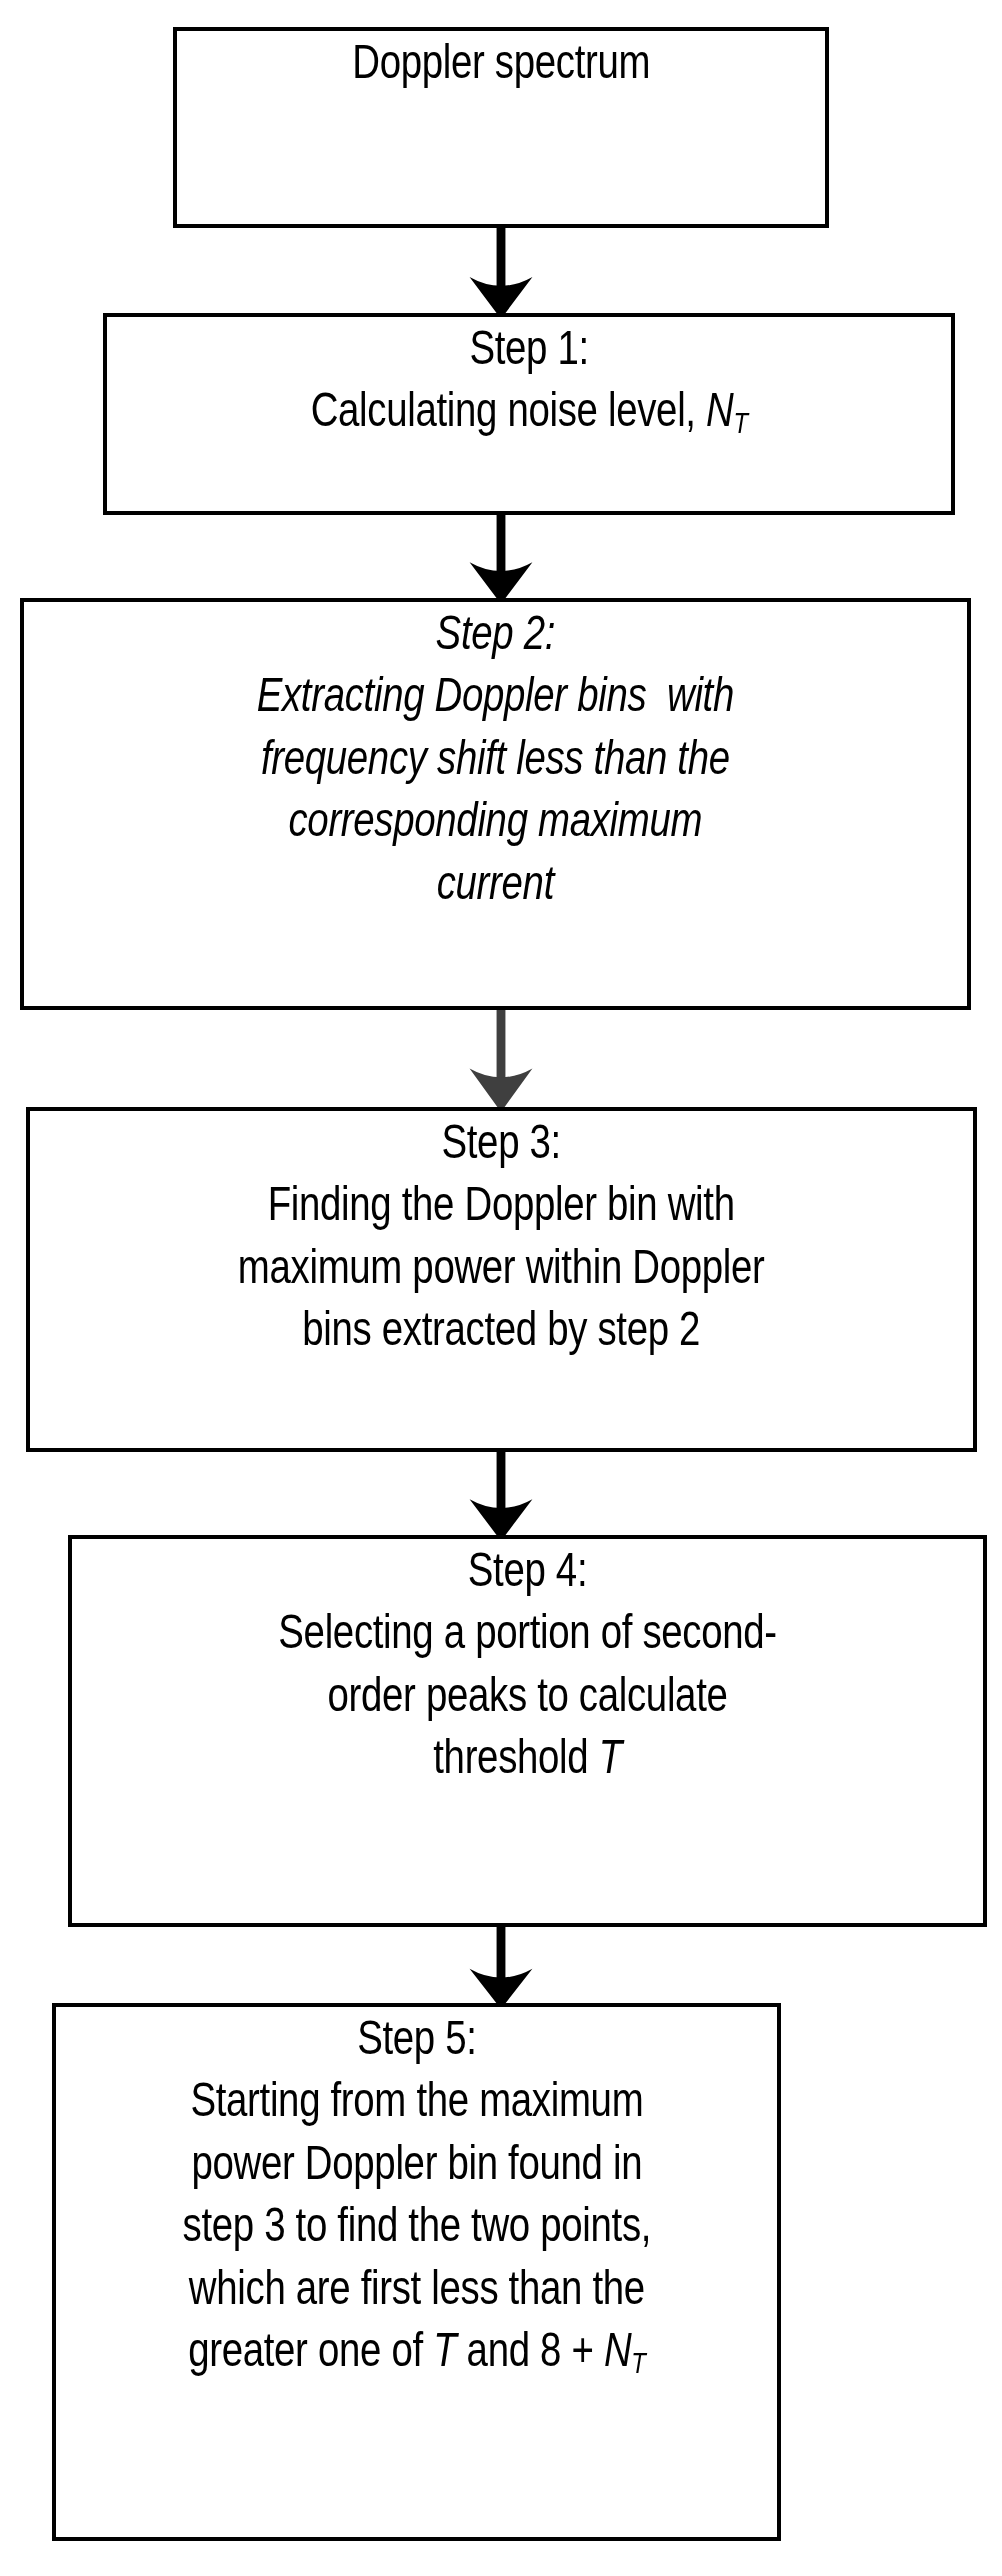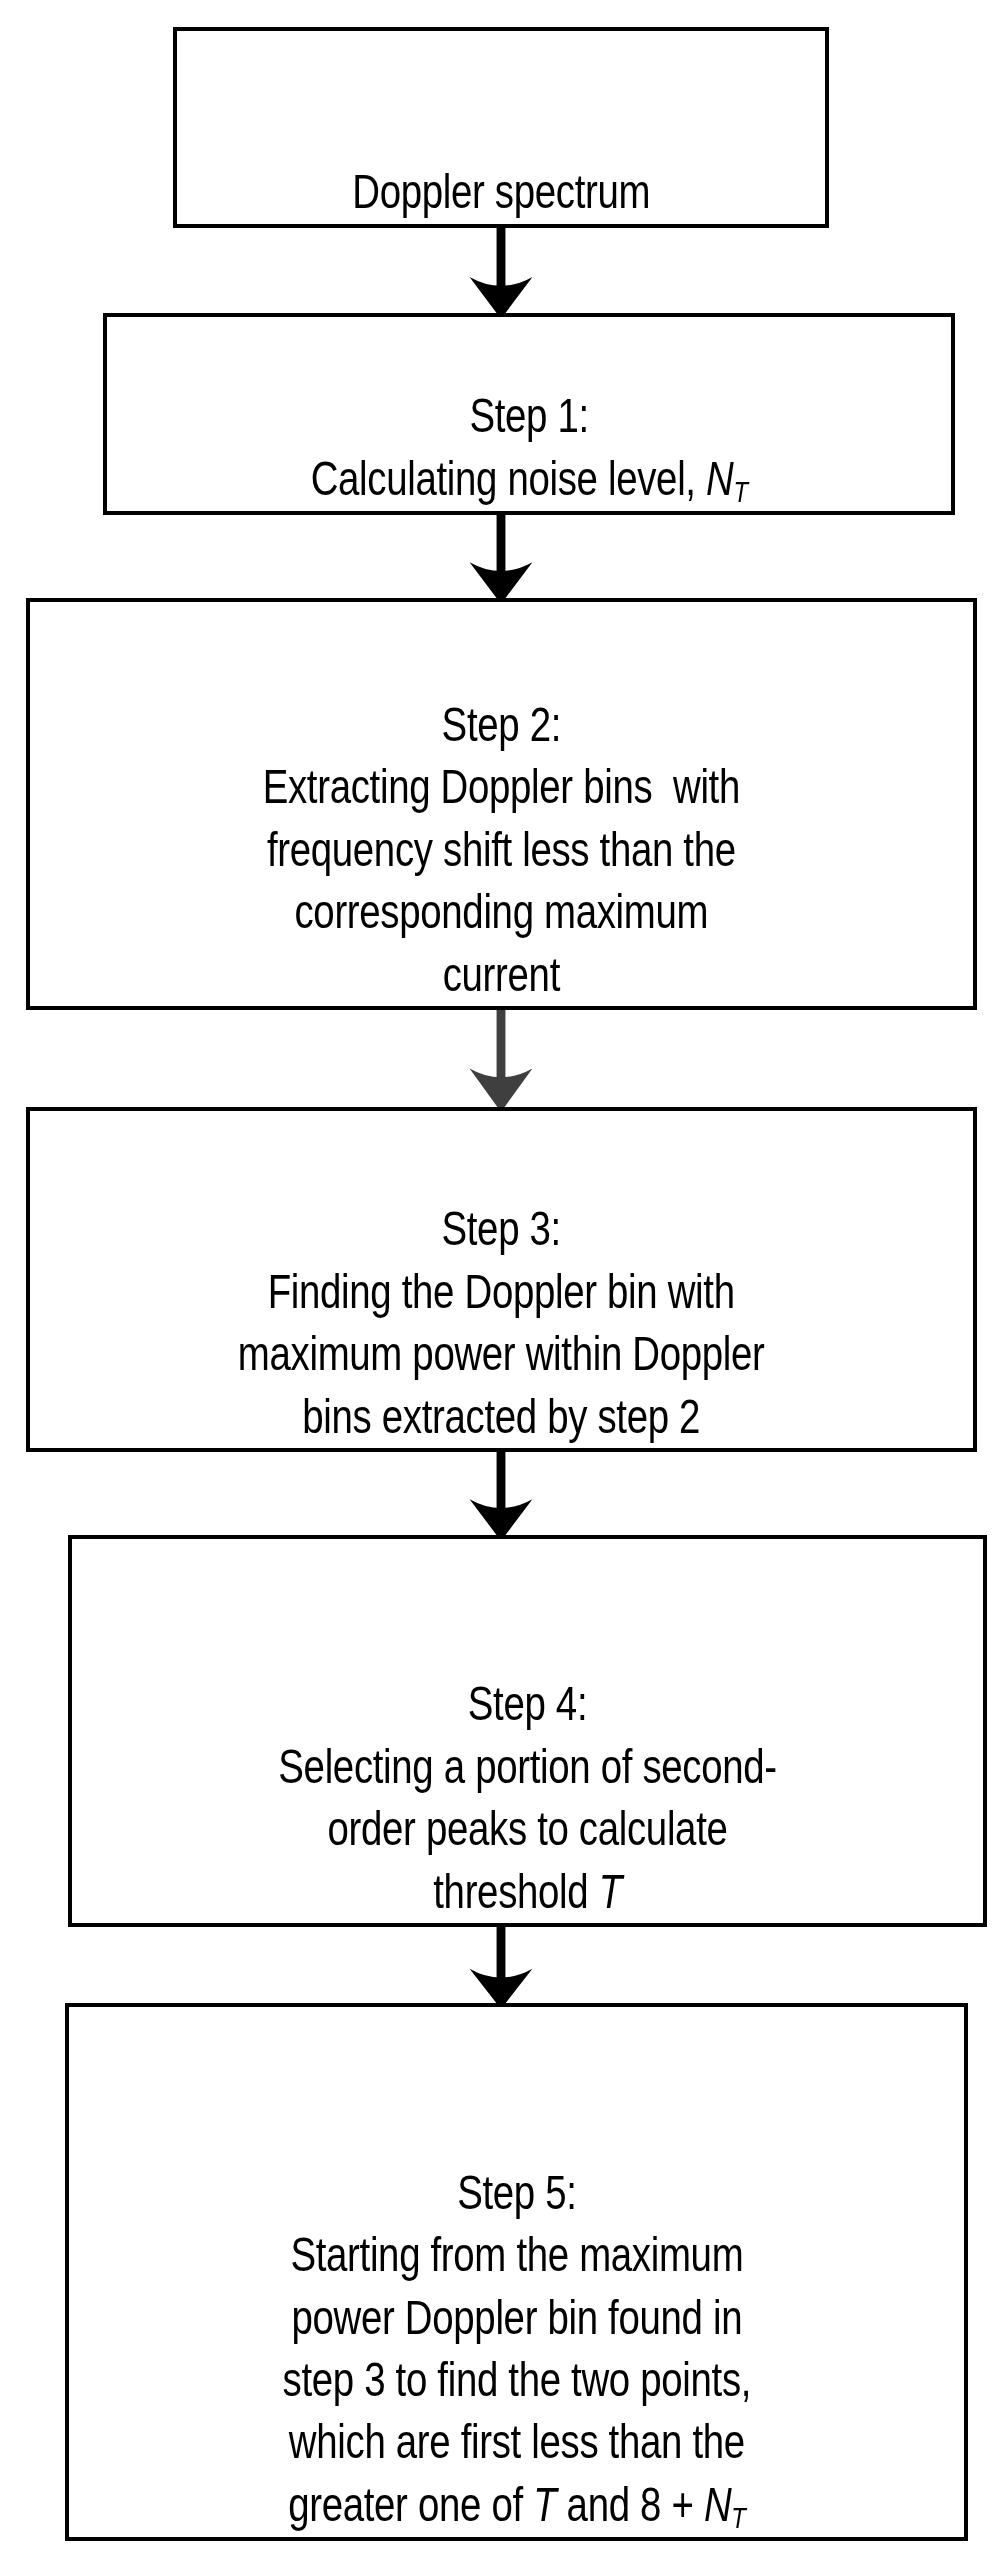--- a/index.html
+++ b/index.html
@@ -25,21 +25,21 @@
   }
 
   .node {
     position: absolute;
     box-sizing: border-box;
     background: #ffffff;
     border: 4.8px solid #000000;
     display: flex;
     flex-direction: column;
     align-items: center;
-    justify-content: flex-end;
+    justify-content: flex-start;
     text-align: center;
   }
 
   .node-text {
     font-family: "Liberation Sans", sans-serif;
     font-weight: 400;
     color: #000000;
     line-height: 1.30;
     letter-spacing: -0.4px;
     transform: scaleX(0.80);
@@ -66,24 +66,24 @@
   }
 
   
   .connector {
     position: absolute;
   }
 
   
   #node-source { left: 173px; top: 26.6px;   width: 656px;  height: 201px; }
   #node-step1  { left: 74px;  top: 313px;  width: 852px; height: 202px; margin-left: 29px; }
-  #node-step2  { left: 26px;  top: 598px;  width: 951px; height: 412px; }
+  #node-step2  { left: 20px;  top: 598px;  width: 951px; height: 412px; font-style: italic; }
   #node-step3  { left: 26px;  top: 1107px; width: 951px; height: 345px; }
   #node-step4  { left: 44px;  top: 1535px; width: 919px; height: 392px; margin-left: 24px; }
-  #node-step5  { left: 65px;  top: 2003px; width: 903px; height: 538px; }
+  #node-step5  { left: 52px;  top: 2003px; width: 729px; height: 538px; }
 </style>
 </head>
 <body>
 
 <div id="flowchart">
 
   <svg class="connector" style="left:451px; top:222px; width:100px; height:97px;" viewBox="0 0 124 120">
     <line x1="62" y1="0" x2="62" y2="92" stroke="#000000" stroke-width="11"></line>
     <path d="M 23 68 Q 62 90 101 68 L 62 120 Z" fill="#000000"></path>
   </svg>

